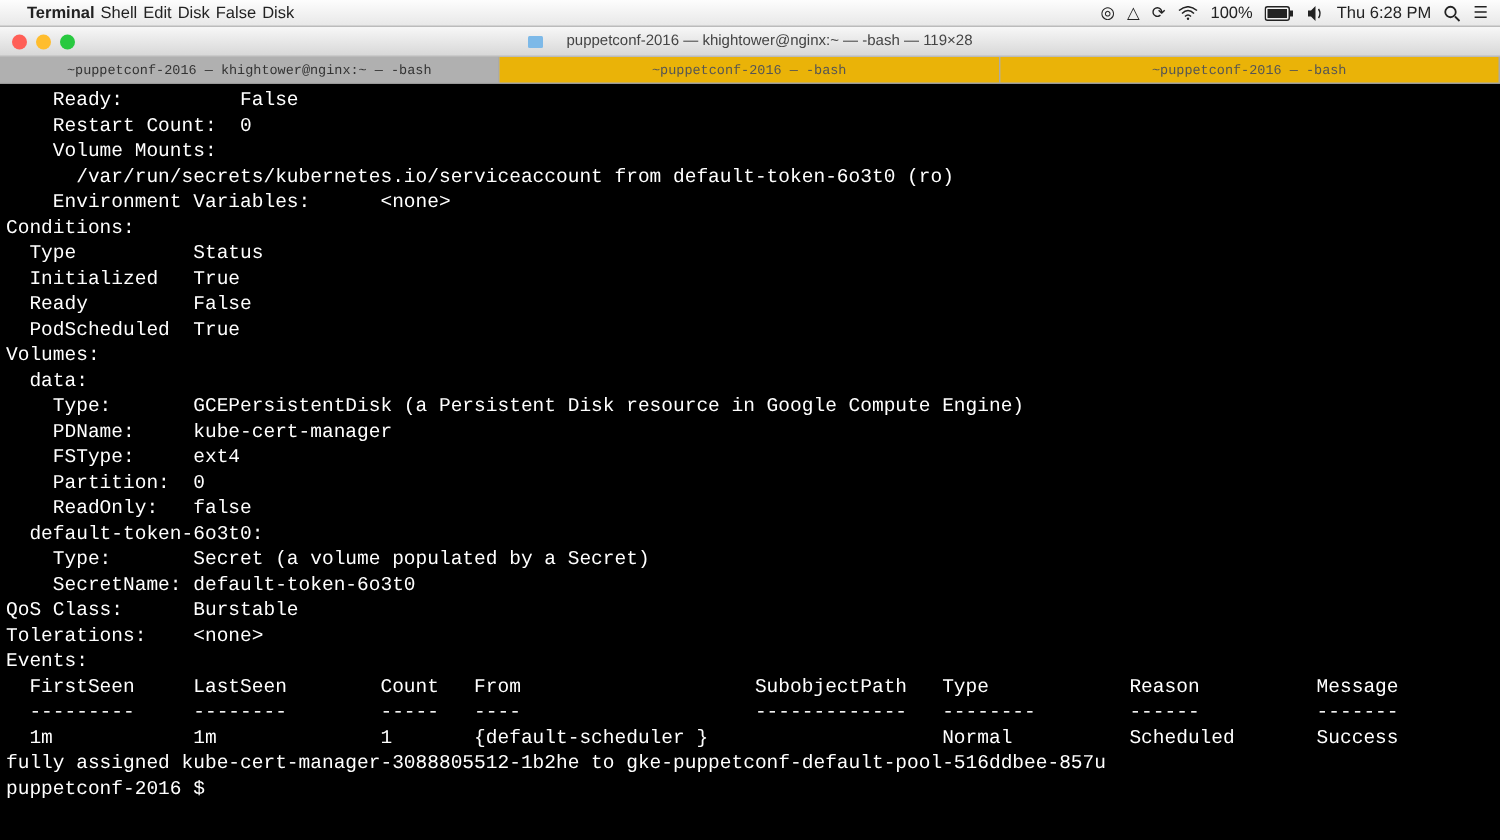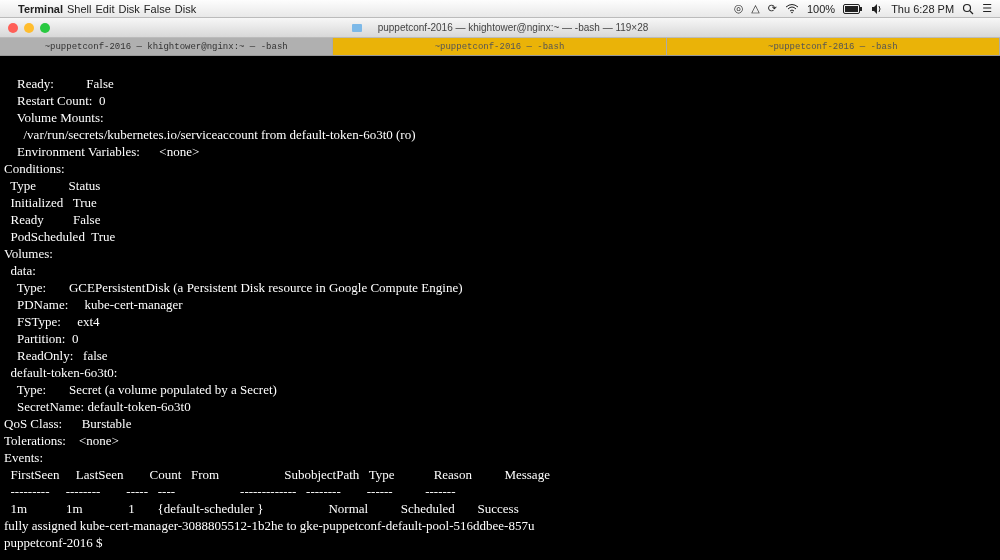--- a/index.html
+++ b/index.html
@@ -73,24 +73,24 @@
       font-size: 9px;
       color: #555;
       border-right: 1px solid #aaa;
       background: #eab308;
     }
     .tab.active { background: #b0b0b0; color: #333; }
 
     .terminal {
       background: #000;
       color: #fff;
-      font-family: Liberation Serif, serif;
+      font-family: Liberation Mono, monospace;
       font-size: 13px;
       line-height: 17px;
-      padding: 19px 4px;
+      padding: 2px 4px;
       height: 504px;
       white-space: pre;
       overflow: hidden;
     }
   </style>
 </head>
 <body>
 
 <div class="menubar">
   <span class="apple"></span>

